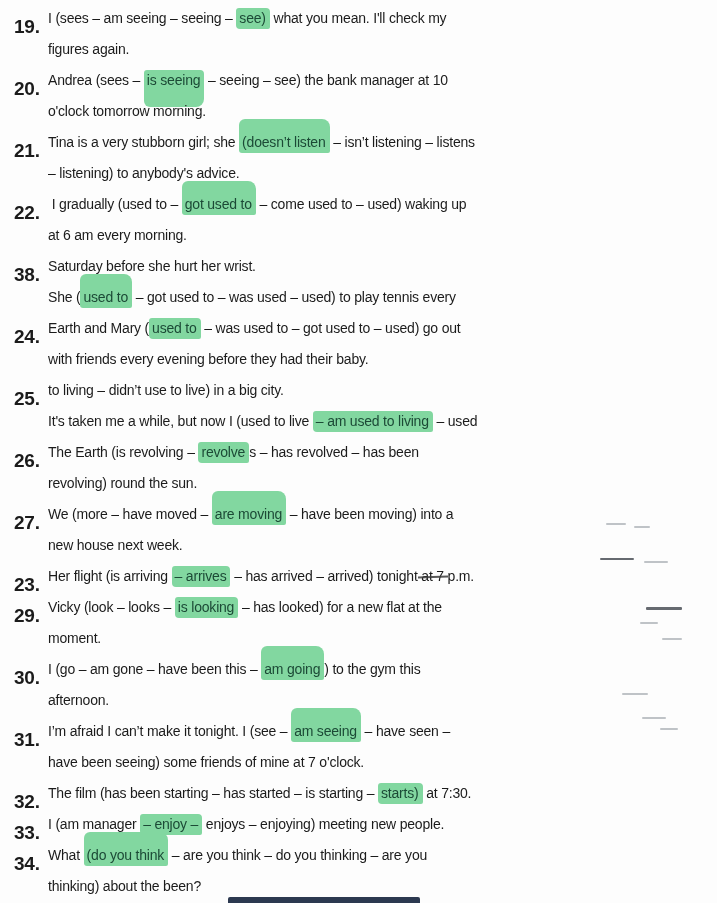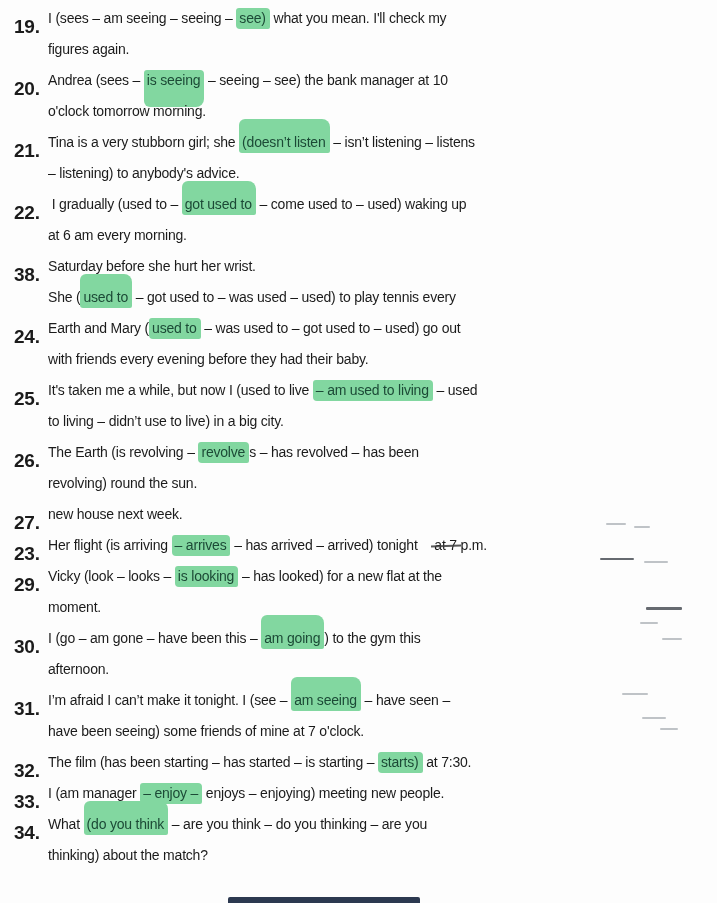--- a/index.html
+++ b/index.html
@@ -23,21 +23,21 @@
     white-space:nowrap;
   }
   .hl{
     background:var(--highlight,#82d7a0);
     color:var(--highlight_ink,#1c4a36);
     padding:2px 4px 3px 3px;
     border-radius:3px 4px 2px 4px;
   }
   .hl-above{padding-top:15px;border-radius:6px 8px 2px 3px;}
   .hl-below{padding-bottom:19px;border-radius:3px 4px 8px 6px;}
-  .strike{position:relative;margin-left:13px;}
+  .strike{position:relative;}
   .strike::after{
     content:"";position:absolute;left:-3px;right:-4px;top:52%;height:2px;
     background:#3c3c3c;opacity:.85;transform:rotate(-1.5deg);
   }
   
   .art{position:absolute;background:var(--artifact,#8d939b);opacity:.55;border-radius:1px;}
   .art.dark{opacity:.9;background:#555a60;}
   .bottom-bar{
     position:absolute;left:228px;top:897px;width:192px;height:6px;
     background:var(--bar,#2c3950);border-radius:2px 2px 0 0;
@@ -74,30 +74,31 @@
         <div class="line"><span>Saturday before she hurt her wrist.</span></div>
         <div class="line"><span>She (</span><span class="hl hl-above">used to</span><span> – got used to – was used – used) to play tennis every</span></div>
       </div>
       <div class="item">
         <span class="num">24.</span>
         <div class="line"><span>Earth and Mary (</span><span class="hl">used to</span><span> – was used to – got used to – used) go out</span></div>
         <div class="line"><span>with friends every evening before they had their baby.</span></div>
       </div>
       <div class="item">
         <span class="num">25.</span>
+        <div class="line"><span>to living – didn’t use to live) in a big city.</span></div>
         <div class="line"><span>It's taken me a while, but now I (used to live </span><span class="hl">– am used to living</span><span> – used</span></div>
-        <div class="line"><span>to living – didn’t use to live) in a big city.</span></div>
       </div>
       <div class="item">
         <span class="num">26.</span>
         <div class="line"><span>The Earth (is revolving – </span><span class="hl">revolve</span><span>s – has revolved – has been</span></div>
         <div class="line"><span>revolving) round the sun.</span></div>
       </div>
       <div class="item">
         <span class="num">27.</span>
+        <div class="line"><span>We (more – have moved – </span><span class="hl hl-above">are moving</span><span> – have been moving) into a</span></div>
         <div class="line"><span>new house next week.</span></div>
       </div>
       <div class="item">
         <span class="num">23.</span>
         <div class="line"><span>Her flight (is arriving </span><span class="hl">– arrives</span><span> – has arrived – arrived) tonight </span><span class="strike">at 7</span><span> p.m.</span></div>
       </div>
       <div class="item">
         <span class="num">29.</span>
         <div class="line"><span>Vicky (look – looks – </span><span class="hl">is looking</span><span> – has looked) for a new flat at the</span></div>
         <div class="line"><span>moment.</span></div>
@@ -116,21 +117,21 @@
         <span class="num">32.</span>
         <div class="line"><span>The film (has been starting – has started – is starting – </span><span class="hl">starts)</span><span> at 7:30.</span></div>
       </div>
       <div class="item">
         <span class="num">33.</span>
         <div class="line"><span>I (am manager </span><span class="hl">– enjoy –</span><span> enjoys – enjoying) meeting new people.</span></div>
       </div>
       <div class="item">
         <span class="num">34.</span>
         <div class="line"><span>What </span><span class="hl hl-above">(do you think</span><span> – are you think – do you thinking – are you</span></div>
-        <div class="line"><span>thinking) about the match?</span></div>
+        <div class="line"><span>thinking) about the been?</span></div>
       </div>
     </div>
 
   <div class="art" style="left:606px;top:523px;width:20px;height:2px;"></div>
   <div class="art" style="left:634px;top:526px;width:16px;height:2px;"></div>
   <div class="art dark" style="left:600px;top:558px;width:34px;height:2px;"></div>
   <div class="art" style="left:644px;top:561px;width:24px;height:2px;"></div>
   <div class="art dark" style="left:646px;top:607px;width:36px;height:3px;"></div>
   <div class="art" style="left:640px;top:622px;width:18px;height:2px;"></div>
   <div class="art" style="left:662px;top:638px;width:20px;height:2px;"></div>

